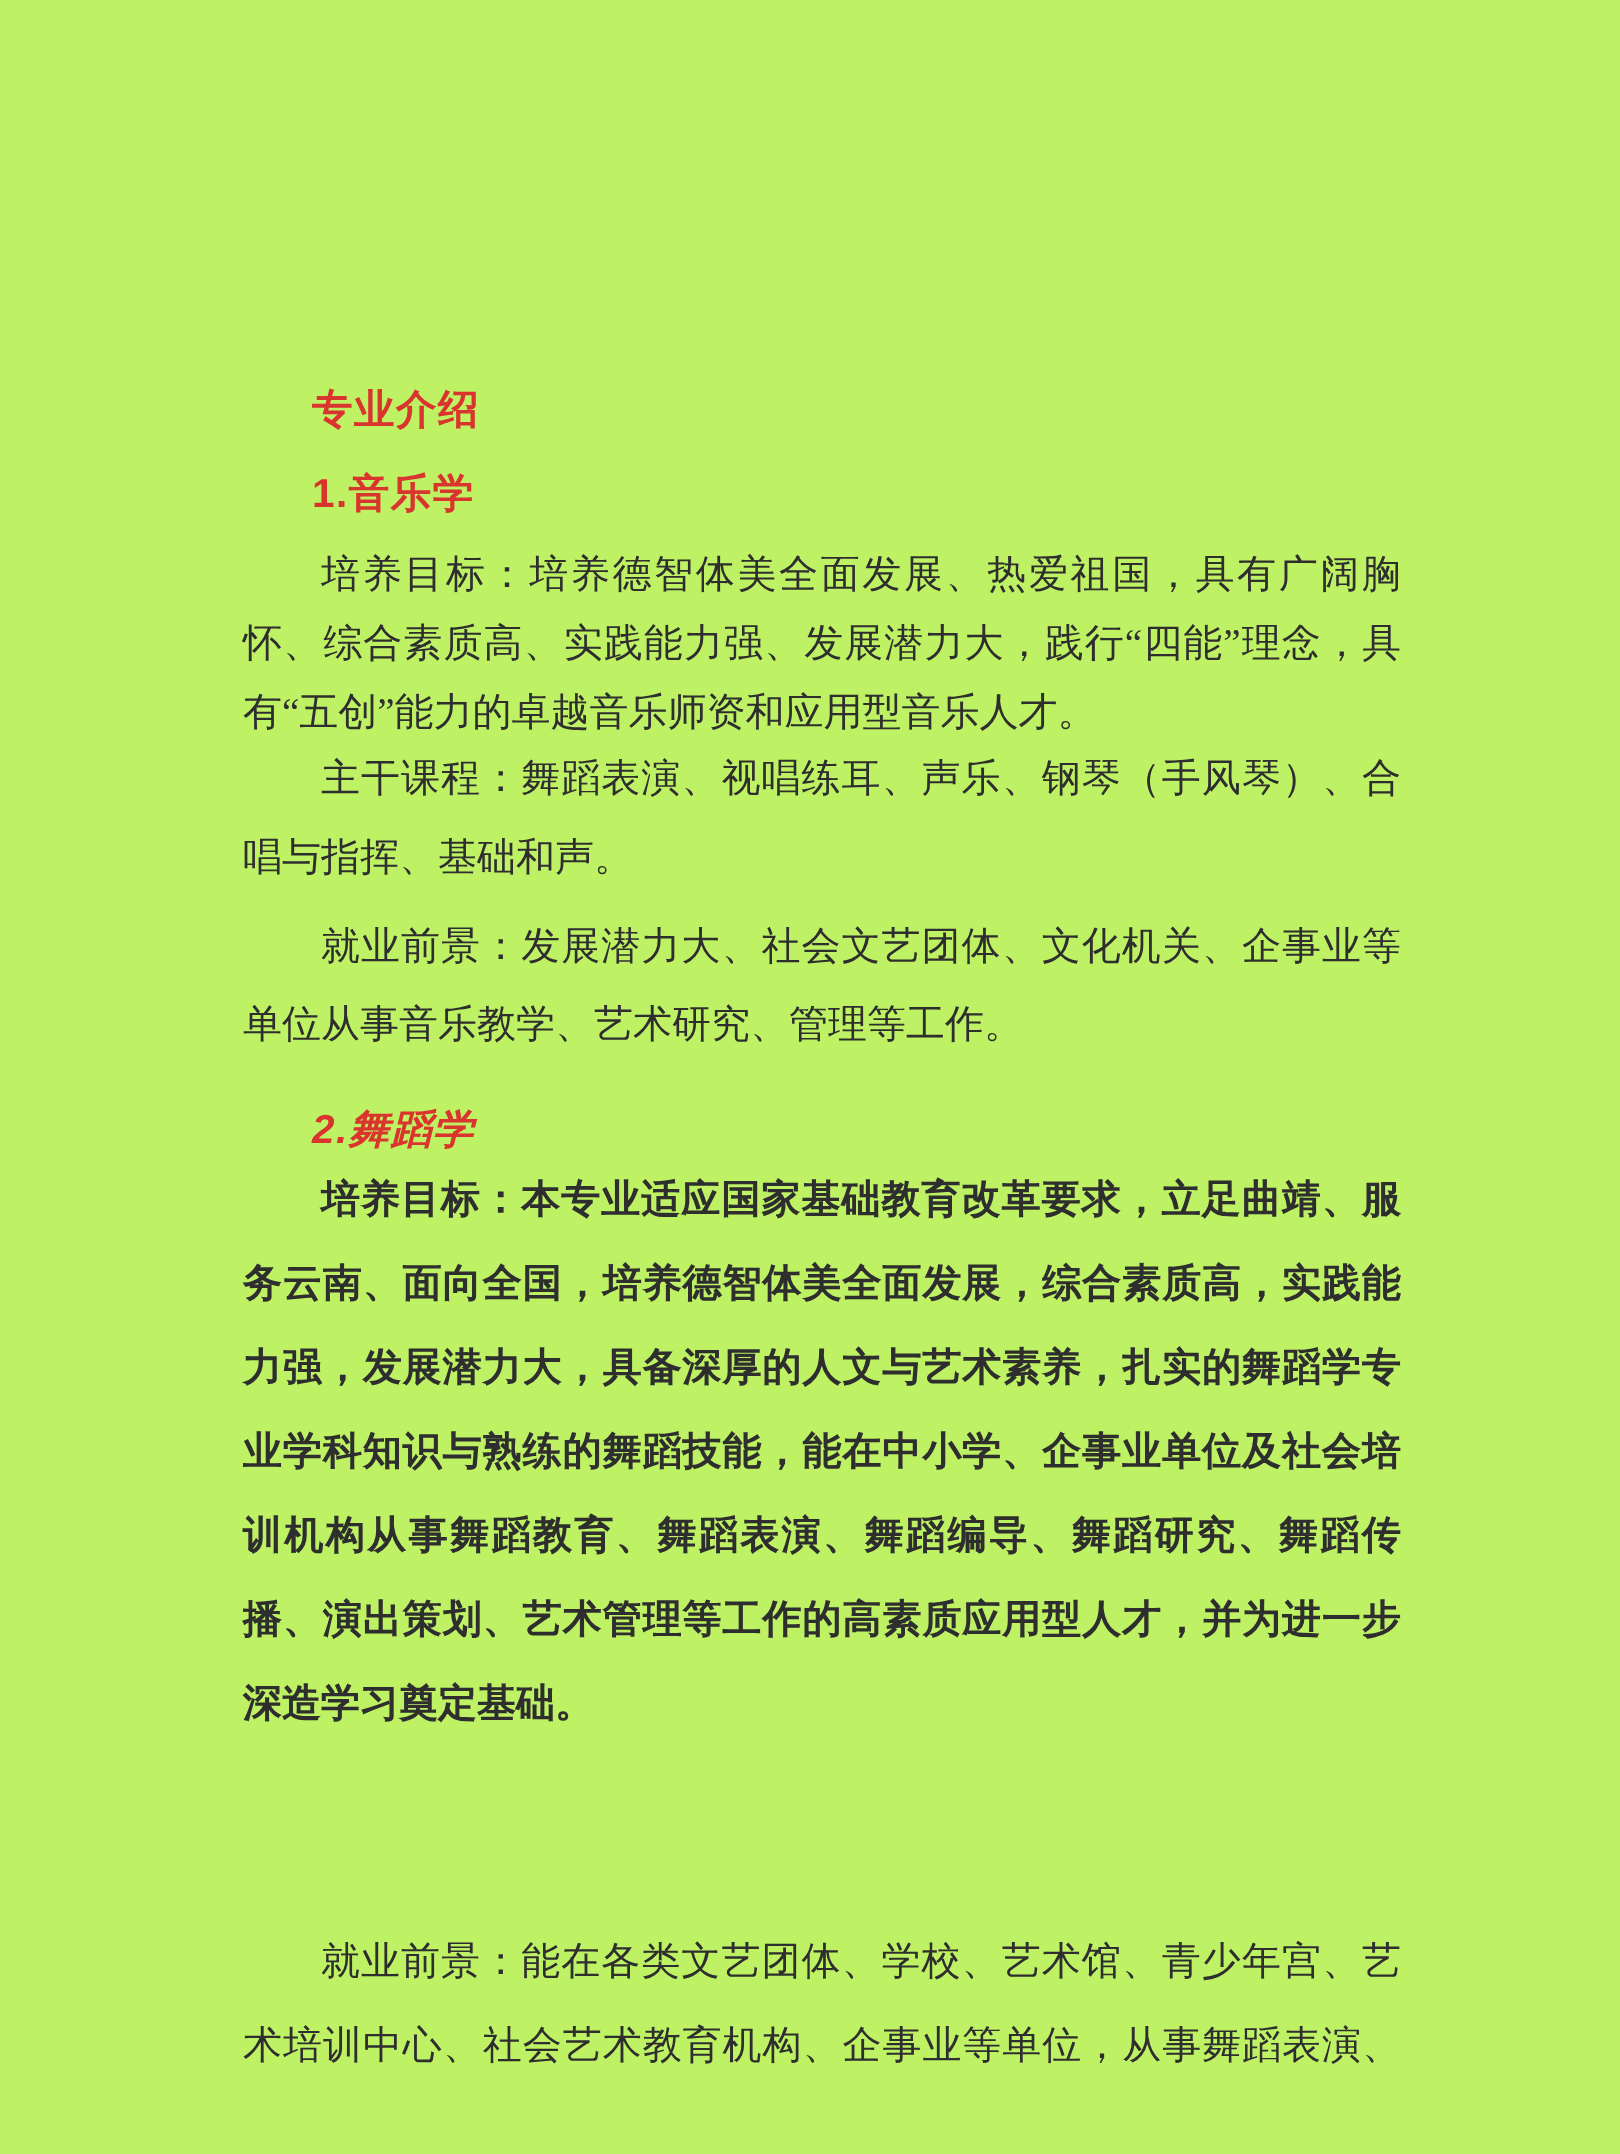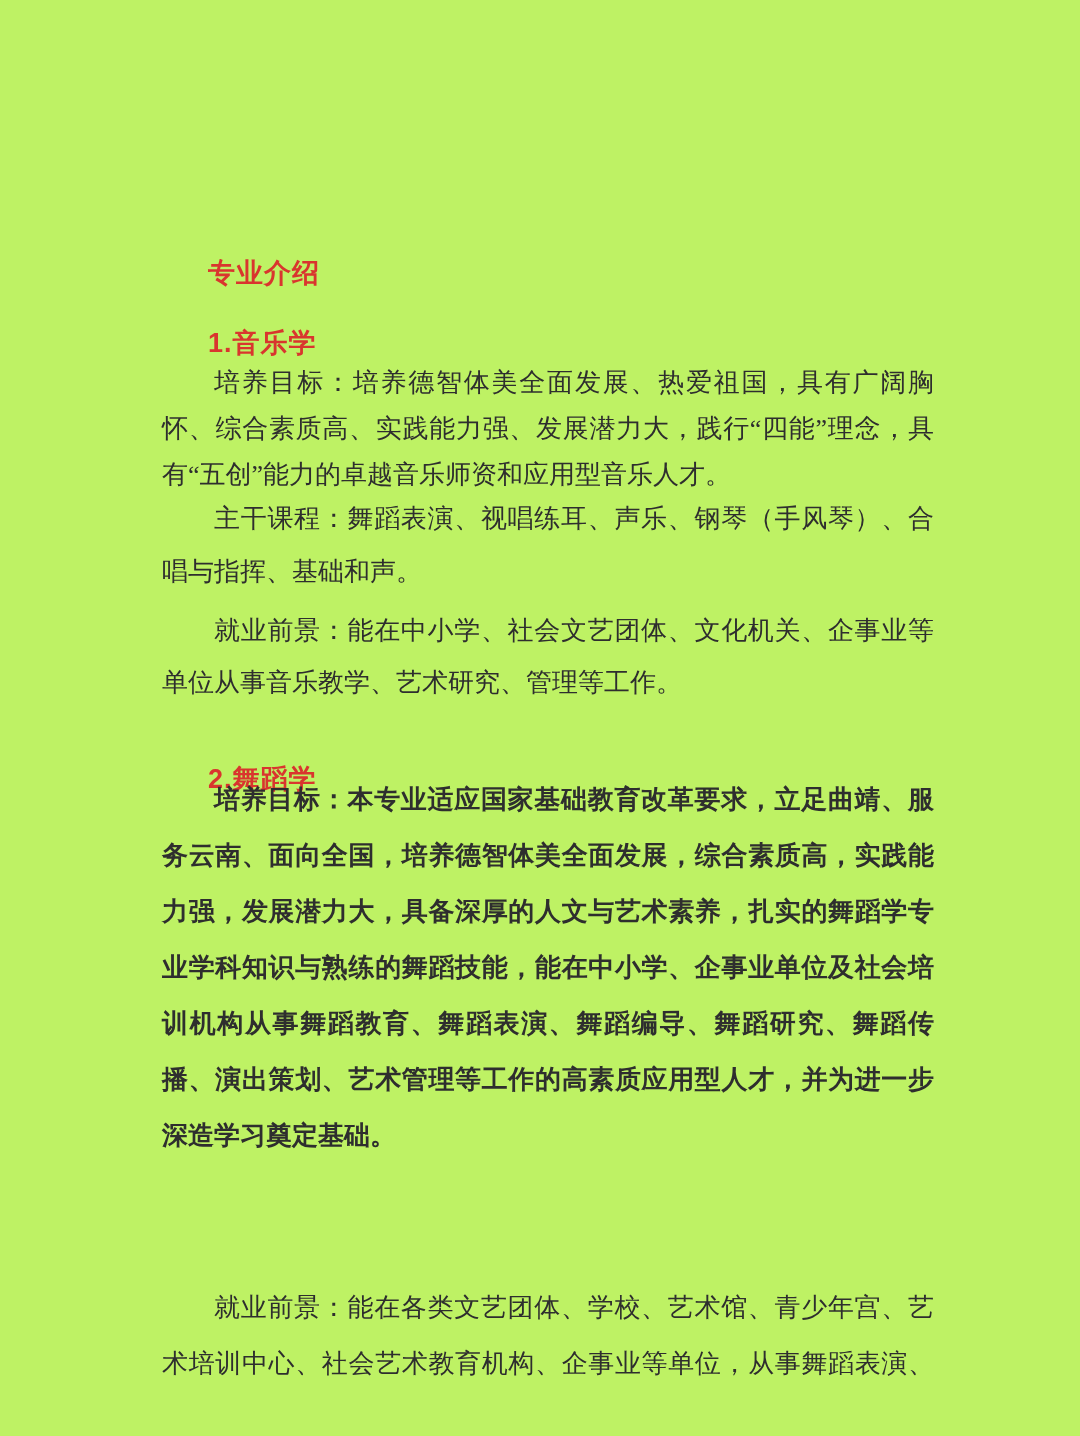--- a/index.html
+++ b/index.html
@@ -21,22 +21,22 @@
     left: 208px;
     margin: 0;
     font-family: "Liberation Sans", "DejaVu Sans", sans-serif;
     font-weight: 700;
     font-size: 27px;
     line-height: 30px;
     letter-spacing: 1px;
     color: #d9352e;
   }
   .main-heading   { top: 258px; }
-  .heading-music  { top: 328px; }
-  .heading-dance  { top: 764px; }
+  .heading-music  { top: 314px; }
+  .heading-dance  { top: 738px; font-style: italic; }
 
   .para {
     position: absolute;
     left: 162px;
     width: 772px;
     margin: 0;
     font-size: 26px;
     color: #2e2e2e;
     text-align: justify;
     text-indent: 2em;
@@ -61,21 +61,21 @@
 <div class="page">
 
   <h1 class="heading main-heading">专业介绍</h1>
 
   <h2 class="heading heading-music">1.音乐学</h2>
 
   <p class="para para-music-goal">培养目标：培养德智体美全面发展、热爱祖国，具有广阔胸怀、综合素质高、实践能力强、发展潜力大，践行“四能”理念，具有“五创”能力的卓越音乐师资和应用型音乐人才。</p>
 
   <p class="para para-music-course">主干课程：舞蹈表演、视唱练耳、声乐、钢琴（手风琴）、合唱与指挥、基础和声。</p>
 
-  <p class="para para-music-career">就业前景：能在中小学、社会文艺团体、文化机关、企事业等单位从事音乐教学、艺术研究、管理等工作。</p>
+  <p class="para para-music-career">就业前景：发展潜力大、社会文艺团体、文化机关、企事业等单位从事音乐教学、艺术研究、管理等工作。</p>
 
   <h2 class="heading heading-dance">2.舞蹈学</h2>
 
   <p class="para para-dance-goal">培养目标：本专业适应国家基础教育改革要求，立足曲靖、服务云南、面向全国，培养德智体美全面发展，综合素质高，实践能力强，发展潜力大，具备深厚的人文与艺术素养，扎实的舞蹈学专业学科知识与熟练的舞蹈技能，能在中小学、企事业单位及社会培训机构从事舞蹈教育、舞蹈表演、舞蹈编导、舞蹈研究、舞蹈传播、演出策划、艺术管理等工作的高素质应用型人才，并为进一步深造学习奠定基础。</p>
 
 
   <p class="para para-dance-career">就业前景：能在各类文艺团体、学校、艺术馆、青少年宫、艺术培训中心、社会艺术教育机构、企事业等单位，从事舞蹈表演、教学、编导、对外交流及舞</p>
 
 </div>
 

